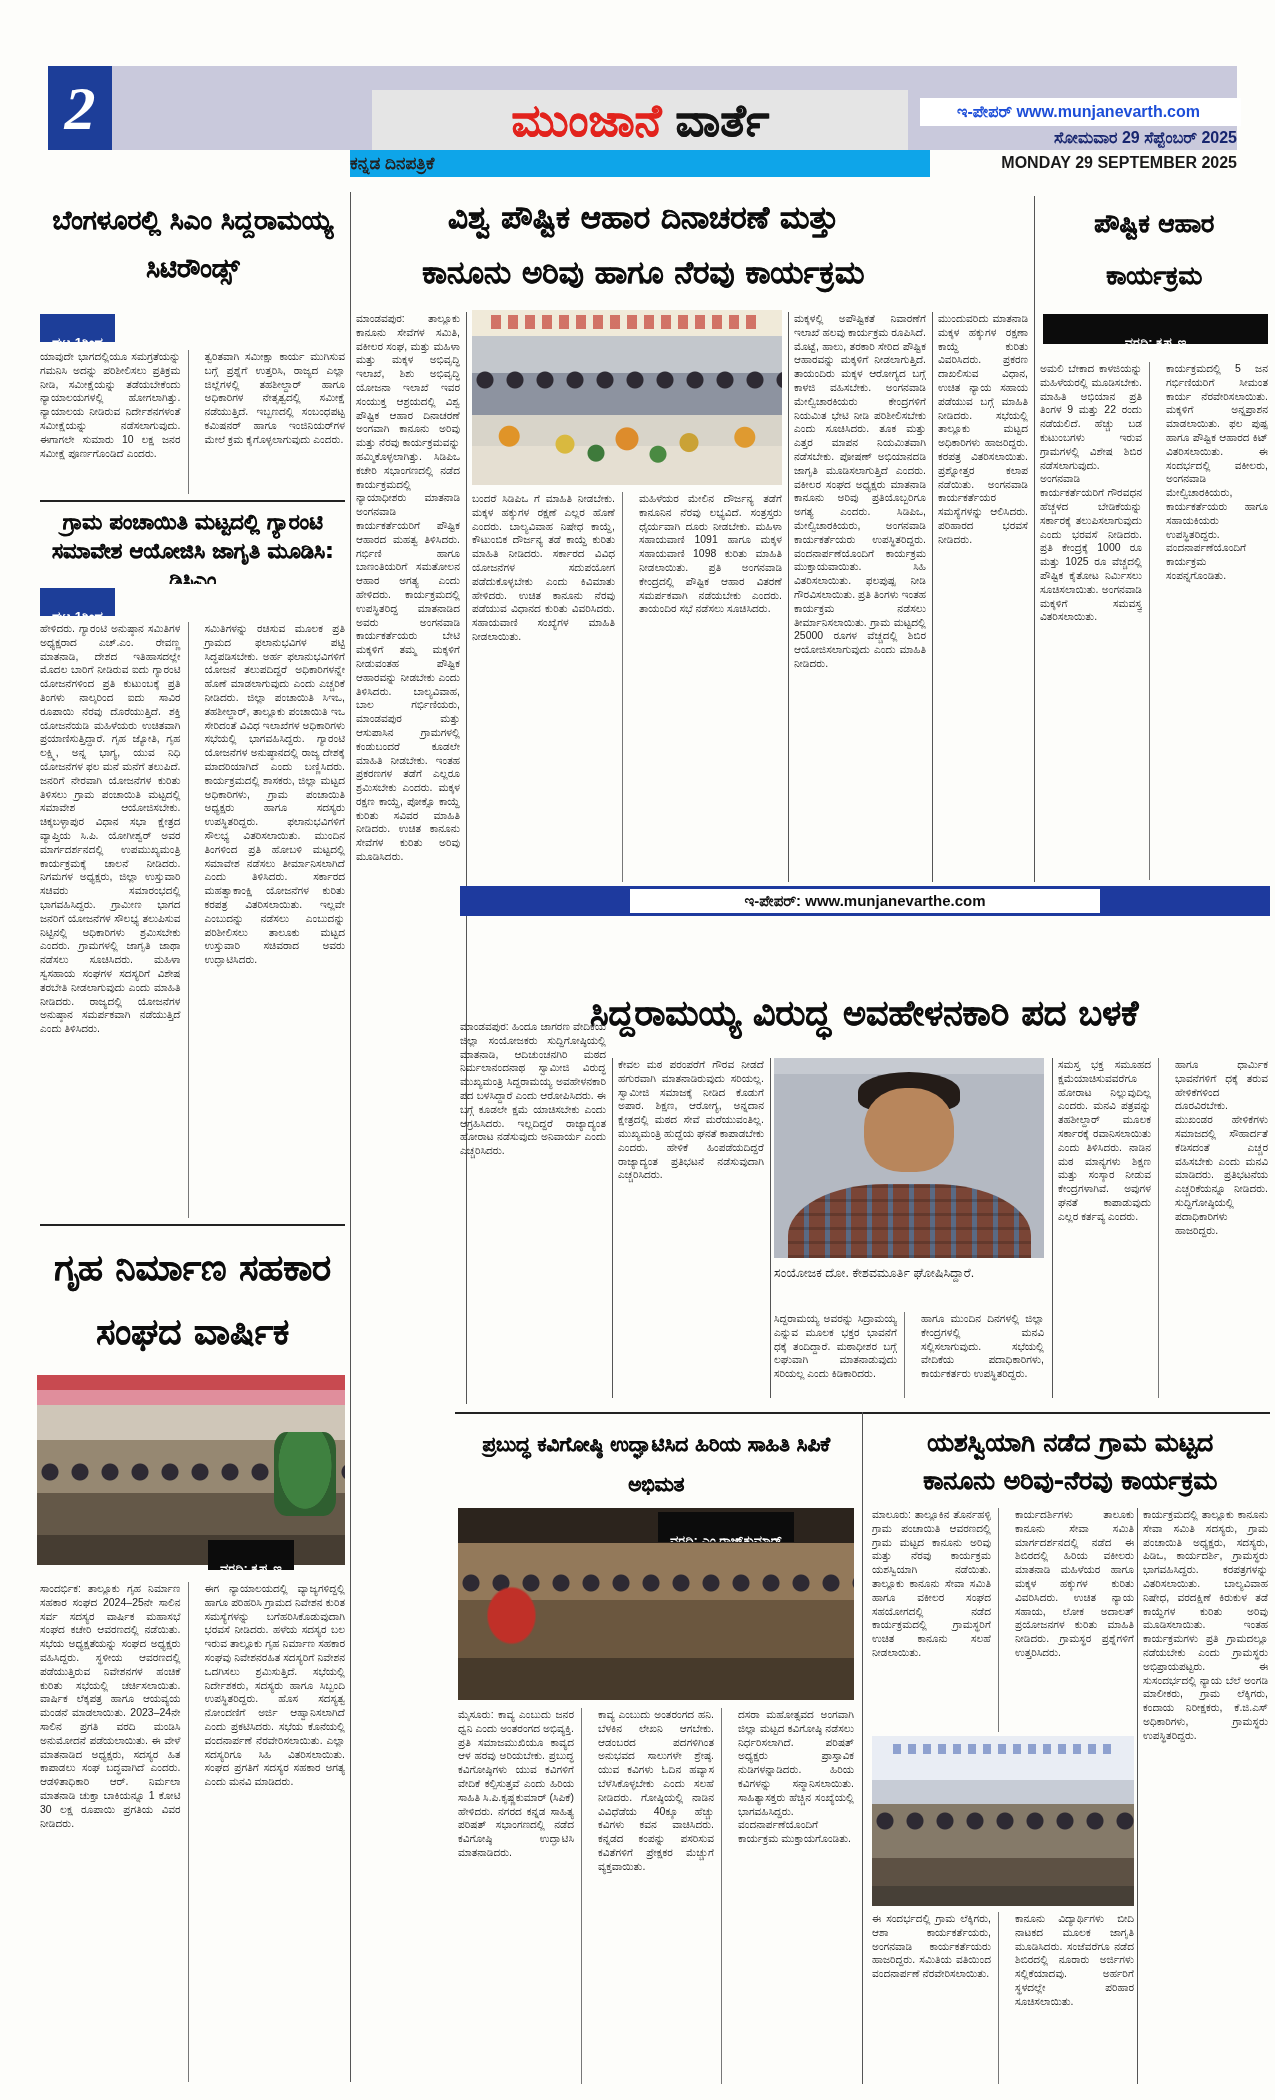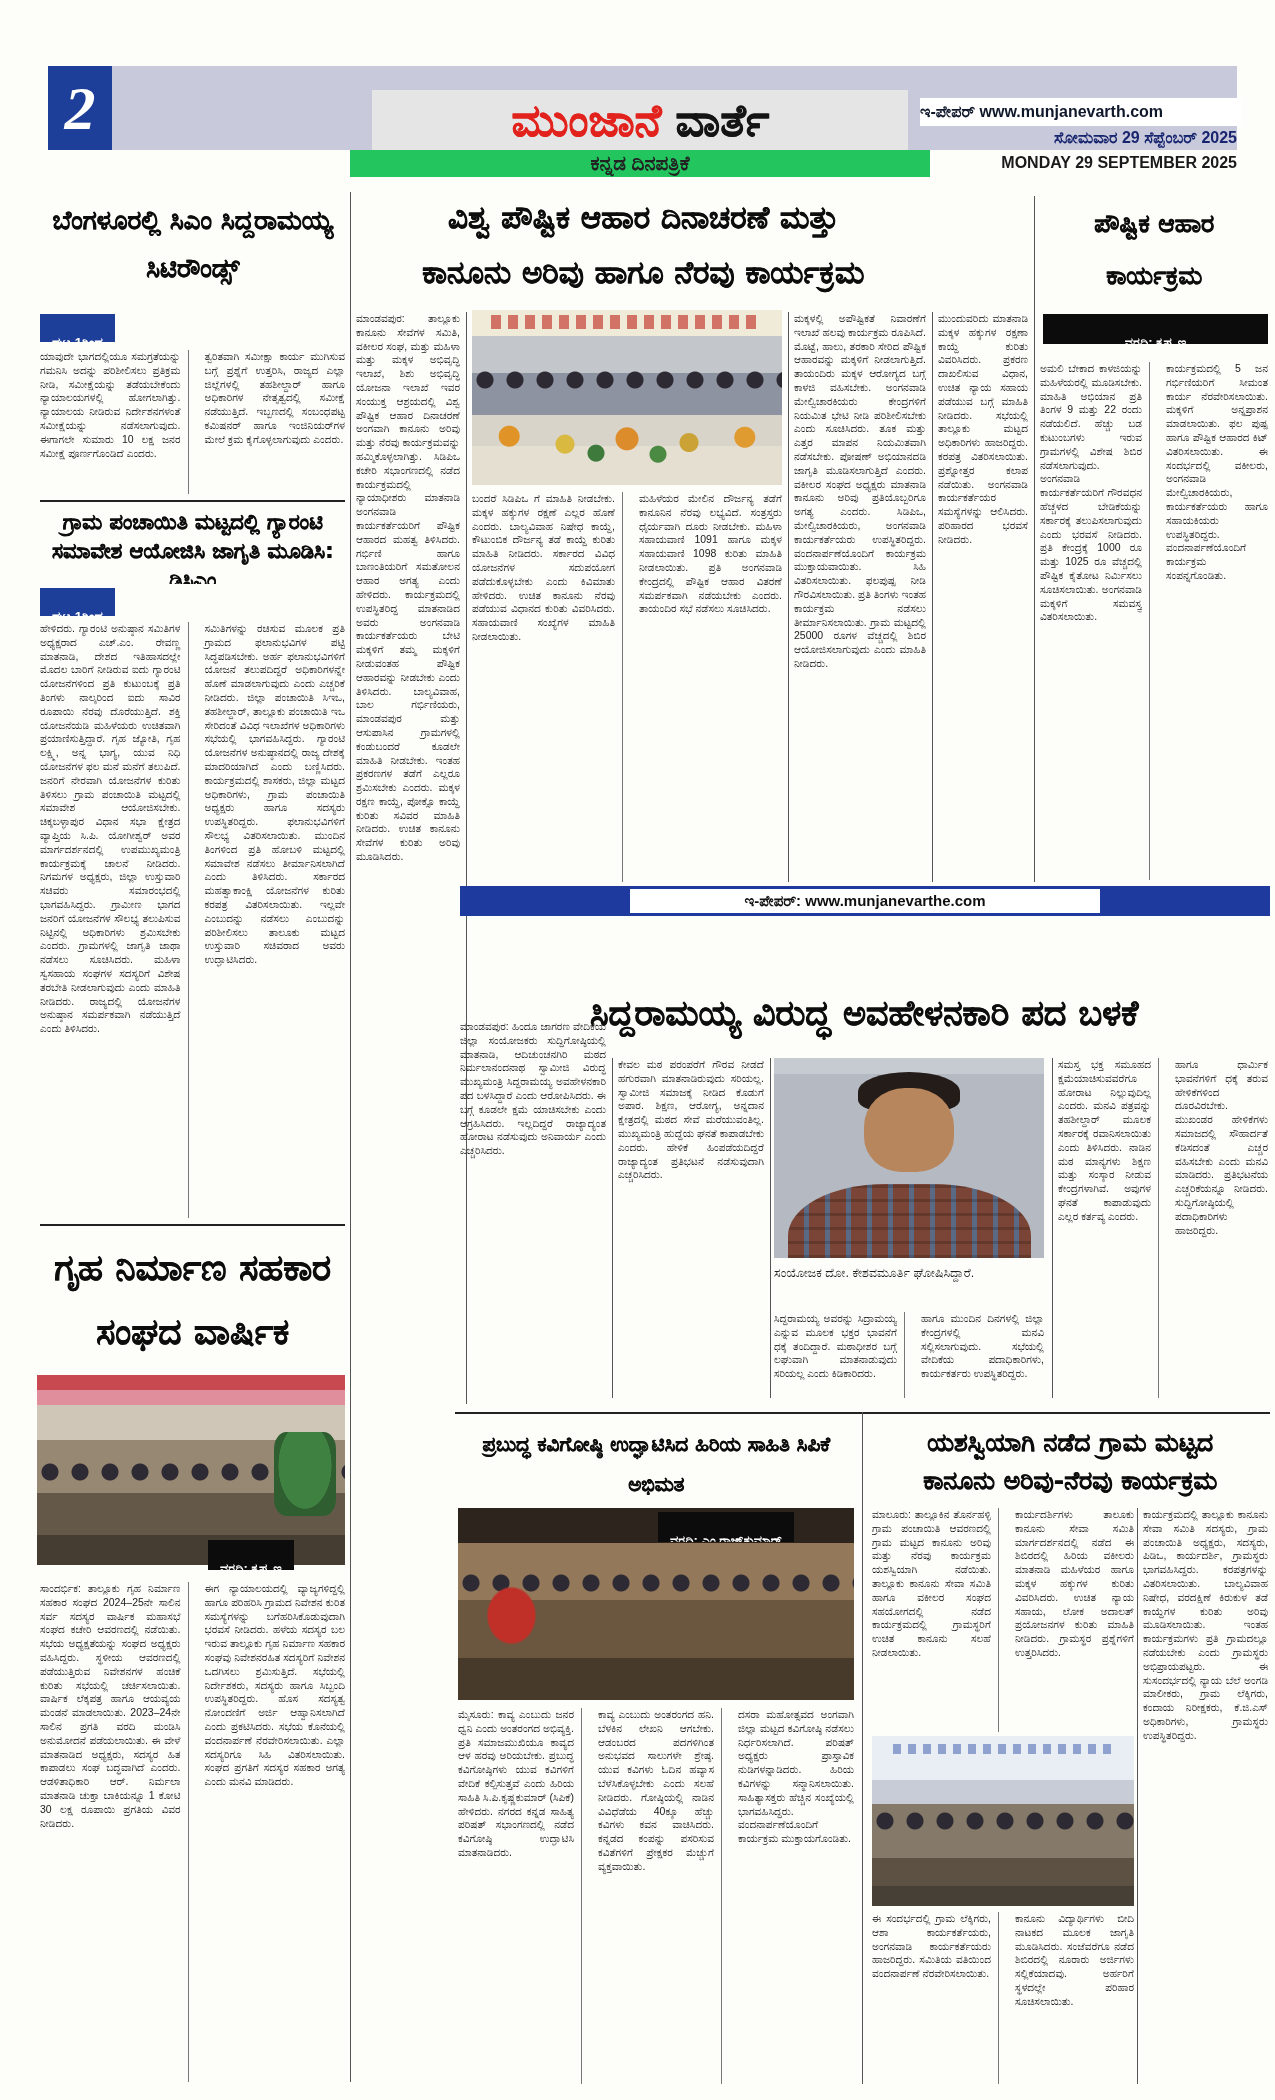--- a/index.html
+++ b/index.html
@@ -8,22 +8,22 @@
   .abs{position:absolute;overflow:hidden;}
   
   .band{background:#c9c9dc;}
   .numbox{background:#1d3e99;color:#fff;display:flex;align-items:center;justify-content:center;
           font-family:"Liberation Serif",serif;font-style:italic;font-weight:bold;font-size:62px;}
   .masthead{background:#e5e5e5;display:flex;align-items:flex-end;justify-content:center;
             font-weight:800;font-size:45px;line-height:58px;font-family:"DejaVu Sans",sans-serif;
             text-shadow:0.6px 0 0 currentColor;}
   .masthead .red{color:#e2231d;text-shadow:0.6px 0 0 #e2231d;margin-right:14px;}
   .masthead .blk{color:#141414;}
-  .tagline{background:#22c55e;text-align:center;font-size:20px;font-weight:700;color:#222;line-height:27px;}
-  .estrip{background:#ffffff;text-align:left;font-size:16px;font-weight:700;color:#0f172a;line-height:28px;padding-right:4px;}
+  .tagline{background:#0ea5e9;text-align:left;font-size:17px;font-weight:700;color:#222;line-height:27px;}
+  .estrip{background:#ffffff;text-align:center;font-size:16px;font-weight:700;color:#1d4ed8;line-height:28px;padding-right:4px;}
   .datekn{text-align:right;font-size:16px;font-weight:700;color:#17256e;line-height:24px;padding-right:4px;}
   .dateen{text-align:right;font-size:16px;font-weight:700;color:#1a1a1a;line-height:22px;padding-right:4px;}
   
   .hl{font-family:"DejaVu Sans",sans-serif;font-weight:700;color:#0d0d0d;text-align:center;
       text-shadow:0.5px 0 0 #0d0d0d;}
   .hl1{font-size:26px;line-height:48px;}
   .hl2{font-size:21px;line-height:29px;}
   .hl3{font-size:36px;line-height:64px;}
   .hlmain{font-size:31px;line-height:55px;}
   .hlside{font-size:25px;line-height:52px;}

